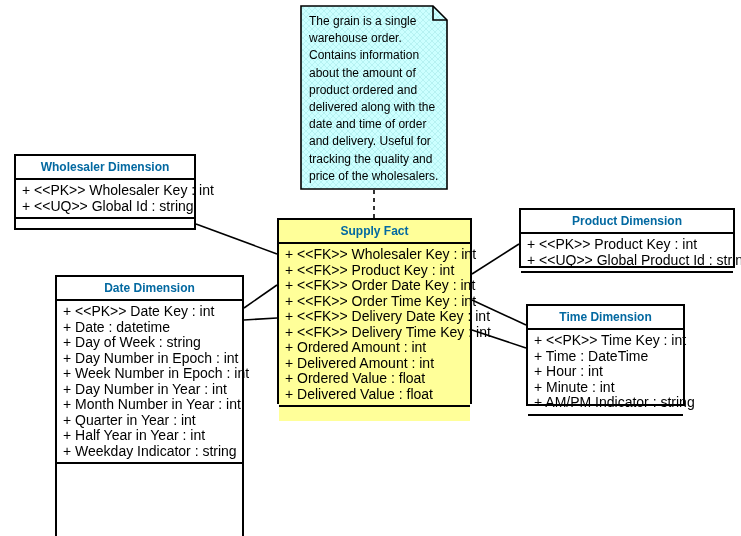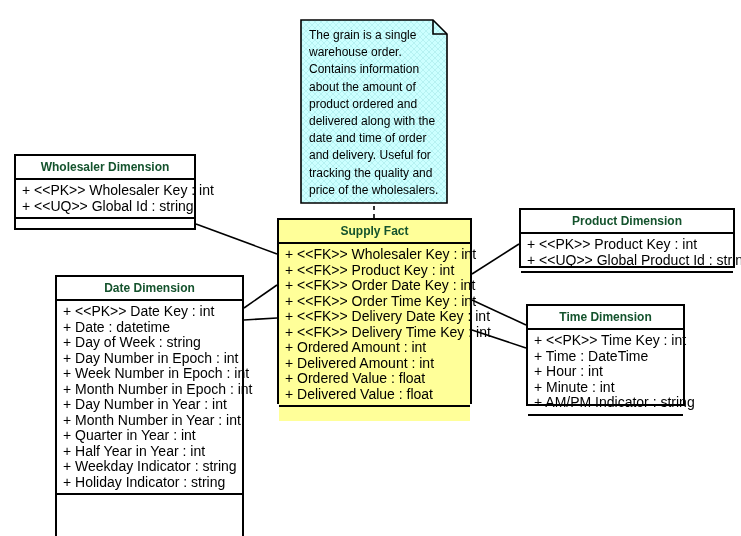--- a/index.html
+++ b/index.html
@@ -32,21 +32,21 @@
     box-sizing: border-box;
     border: 2px solid #000000;
     background: #ffffff;
     display: flex;
     flex-direction: column;
   }
   .uml-class .class-title {
     text-align: center;
     font-size: 12px;
     font-weight: bold;
-    color: #14532d;
+    color: #0369a1;
     padding: 4px 4px 4px 4px;
     border-bottom: 2px solid #000000;
     line-height: 14px;
     white-space: nowrap;
   }
   .uml-class .attr-compartment {
     padding: 3px 0 3px 0;
     border-bottom: 2px solid #000000;
     flex: 0 0 auto;
   }
@@ -94,21 +94,21 @@
     height: 100%;
     box-sizing: border-box;
     padding: 8px 8px 6px 9px;
     font-size: 12px;
     line-height: 17.2px;
     color: #000000;
     white-space: pre-wrap;
   }
 
   
-  #note-supply-fact { left: 300px; top: 19px; width: 148px; height: 223px; }
+  #note-supply-fact { left: 300px; top: 5px; width: 148px; height: 223px; }
   #class-wholesaler { left: 14px;  top: 154px; width: 182px; height: 76px; }
   #class-date       { left: 55px;  top: 275px; width: 189px; height: 318px; }
   #class-supply     { left: 277px; top: 218px; width: 195px; height: 186px; }
   #class-product    { left: 519px; top: 208px; width: 216px; height: 60px; }
   #class-time       { left: 526px; top: 304px; width: 159px; height: 102px; }
 </style>
 </head>
 <body>
 
 <div id="canvas">
@@ -157,27 +157,25 @@
   </div>
 
   <div class="uml-class" id="class-date">
     <div class="class-title">Date Dimension</div>
     <div class="attr-compartment">
       <div class="attr">+ &lt;&lt;PK&gt;&gt; Date Key : int</div>
       <div class="attr">+ Date : datetime</div>
       <div class="attr">+ Day of Week : string</div>
       <div class="attr">+ Day Number in Epoch : int</div>
       <div class="attr">+ Week Number in Epoch : int</div>
-      <div class="attr">+ Month Number in Epoch : int</div>
       <div class="attr">+ Day Number in Year : int</div>
       <div class="attr">+ Month Number in Year : int</div>
       <div class="attr">+ Quarter in Year : int</div>
       <div class="attr">+ Half Year in Year : int</div>
       <div class="attr">+ Weekday Indicator : string</div>
-      <div class="attr">+ Holiday Indicator : string</div>
     </div>
     <div class="op-compartment"></div>
   </div>
 
   <div class="uml-class fact" id="class-supply">
     <div class="class-title">Supply Fact</div>
     <div class="attr-compartment">
       <div class="attr">+ &lt;&lt;FK&gt;&gt; Wholesaler Key : int</div>
       <div class="attr">+ &lt;&lt;FK&gt;&gt; Product Key : int</div>
       <div class="attr">+ &lt;&lt;FK&gt;&gt; Order Date Key : int</div>

